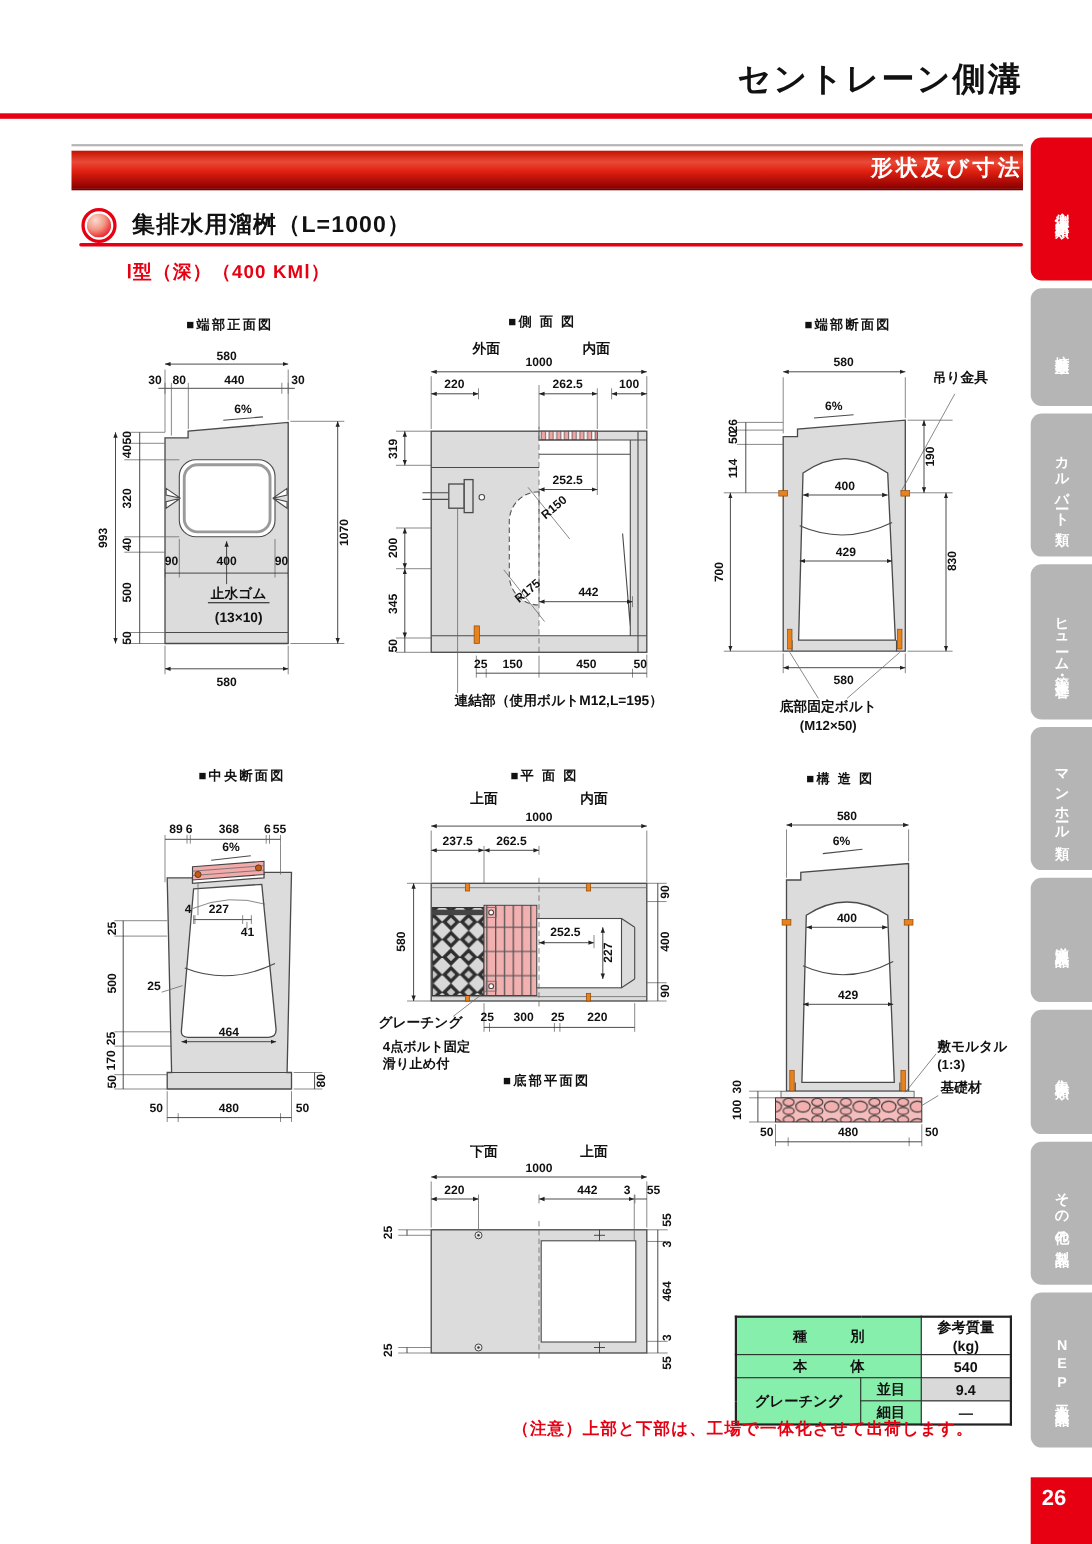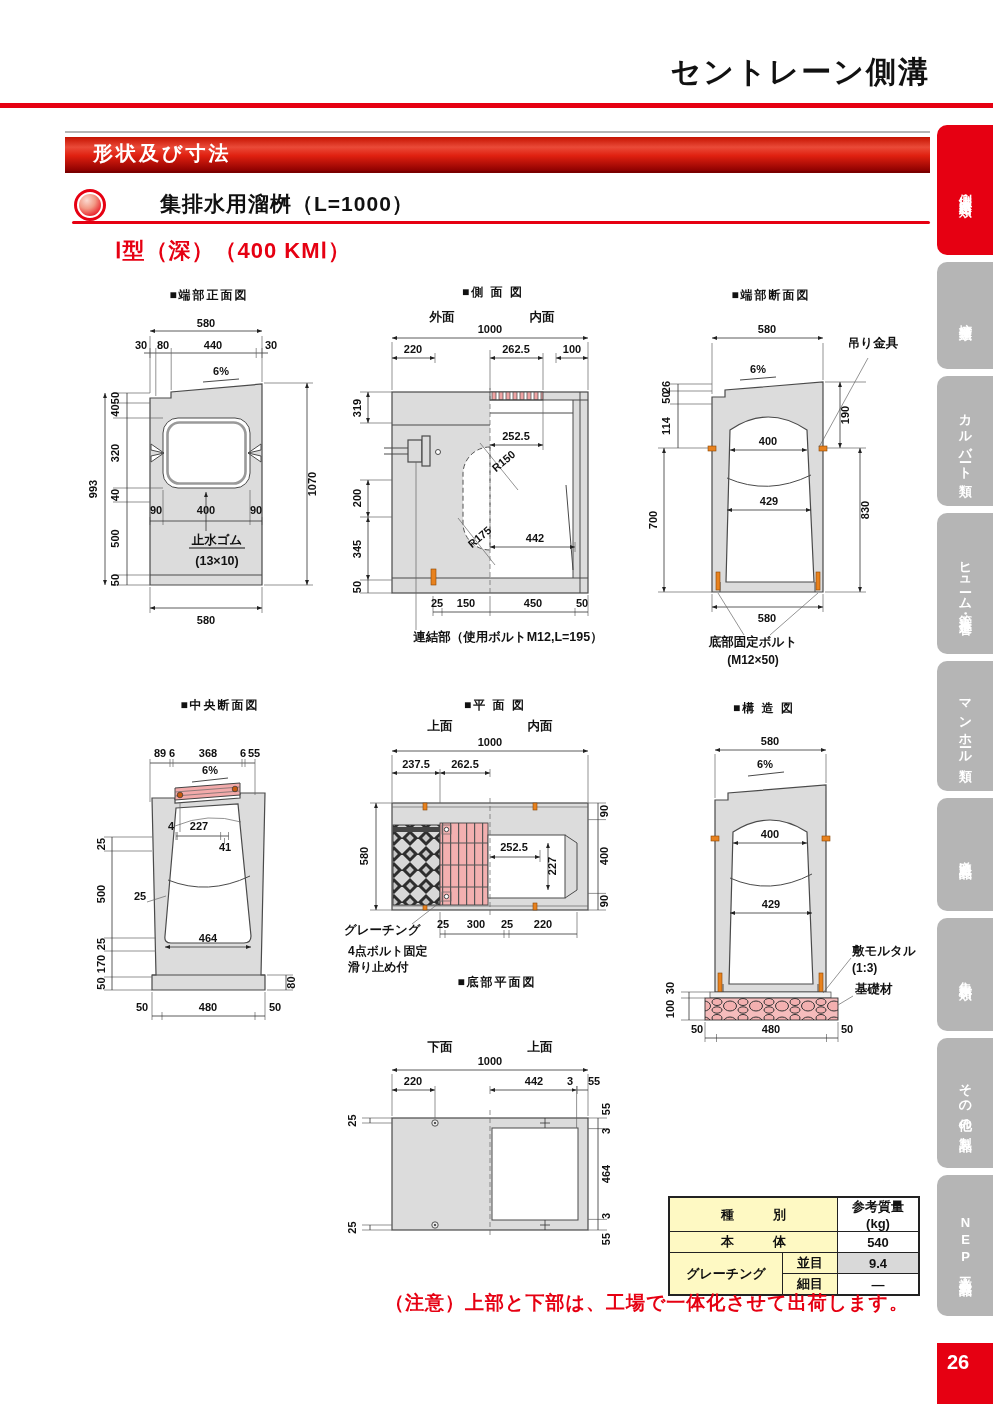--- a/index.html
+++ b/index.html
@@ -3,51 +3,51 @@
 <meta charset="utf-8">
 <style>
   html,body{margin:0;padding:0;background:#fff;}
   .page{position:relative;width:993px;height:1404px;background:#fff;overflow:hidden;
         font-family:"Liberation Sans",sans-serif;color:#111;}
   .doc-title{position:absolute;top:52px;right:63px;font-size:30px;font-weight:bold;letter-spacing:2px;}
   .top-rule{position:absolute;top:103px;left:0;width:993px;height:5px;background:#e60012;}
   .sec-bar{position:absolute;top:131px;left:65px;width:865px;}
   .sec-bar-top{height:2px;background:#b5b5b5;margin-bottom:4px;}
   .sec-bar-red{height:34px;background:linear-gradient(180deg,#c41200 0%,#ea4a38 30%,#e02010 55%,#8c0000 100%);
-               border-bottom:2px solid #7a0000;}
+               border-bottom:2px solid #7a0000;text-align:right;}
   .sec-bar-red span{display:inline-block;padding-left:28px;line-height:33px;color:#fff;font-size:20px;font-weight:bold;letter-spacing:3px;}
   .prod-circle{position:absolute;top:189px;left:74px;width:22px;height:22px;border:3px solid #e60012;border-radius:50%;
                padding:2px;background:radial-gradient(circle at 38% 32%,#fbd9d0 0%,#f29a86 35%,#e60012 78%);background-clip:content-box;}
-  .prod-heading{position:absolute;top:190px;left:120px;font-size:21px;font-weight:bold;letter-spacing:1px;margin-left:40px;}
+  .prod-heading{position:absolute;top:190px;left:120px;font-size:21px;font-weight:bold;letter-spacing:1px;}
   .prod-rule{position:absolute;top:221px;left:72px;width:858px;height:3px;background:#e60012;border-radius:2px;}
-  .type-label{position:absolute;top:236px;left:115px;font-size:22px;font-weight:bold;color:#e60012;letter-spacing:1px;}
+  .type-label{position:absolute;top:236px;left:115px;font-size:17px;font-weight:bold;color:#e60012;letter-spacing:1px;}
   .fig-title{position:absolute;transform:translateX(-50%);font-size:12px;font-weight:bold;letter-spacing:2px;white-space:nowrap;}
   .fig{position:absolute;overflow:visible;}
   .fig text{font:bold 11px "Liberation Sans",sans-serif;fill:#111;text-anchor:middle;}
   .fig text.lb{font-size:12.5px;}
   .fig text.md{font-size:12px;}
   .fig text.st{text-anchor:start;}
   .cs{fill:#dcdcdc;stroke:#4a4a4a;stroke-width:1.2;}
   .wh{fill:#fff;stroke:#4a4a4a;stroke-width:1;}
   .ln{fill:none;stroke:#4a4a4a;stroke-width:1;}
   .thin{fill:none;stroke:#666;stroke-width:0.7;}
   .dim{fill:none;stroke:#333;stroke-width:0.8;}
   .arr{marker-start:url(#ar);marker-end:url(#ar);}
   .arrE{marker-end:url(#ar);}
   .dsh{stroke-dasharray:5 3;}
   .orange{fill:#e8821e;stroke:#8a4500;stroke-width:0.6;}
   
   .spec{position:absolute;top:1196px;left:668px;border-collapse:collapse;table-layout:fixed;font-size:13px;font-weight:bold;}
   .spec td{border:1.5px solid #222;height:20px;padding:0 4px;text-align:center;}
   .spec{border:2.5px solid #222;}
-  .cy{background:#fef9c3;}
+  .cy{background:#86efac;}
   .wv{background:#fff;width:72px;}
   .gv{background:#d9d9d9;}
   .c1{width:104px;}.c2{width:46px;margin-left:32px;}
-  .note{position:absolute;top:1290px;right:84px;font-size:19px;font-weight:bold;color:#e60012;letter-spacing:1px;text-align:right;}
+  .note{position:absolute;top:1290px;right:108px;font-size:15px;font-weight:bold;color:#e60012;letter-spacing:1px;text-align:right;}
   
   .sidebar{position:absolute;top:125px;right:0;width:56px;}
   .tab{width:56px;background:#b5b5b5;border-radius:10px 0 0 10px;margin-bottom:7px;
        display:flex;align-items:center;justify-content:center;
        writing-mode:vertical-rl;text-orientation:upright;color:#fff;font-size:13px;font-weight:bold;letter-spacing:2px;}
   .tab.active{background:#e60012;}
   .pagenum{position:absolute;top:1343px;right:0;width:56px;height:61px;background:#e60012;color:#fff;
            font-size:20px;font-weight:bold;padding-top:8px;padding-left:10px;box-sizing:border-box;}
 </style>
 </head>

